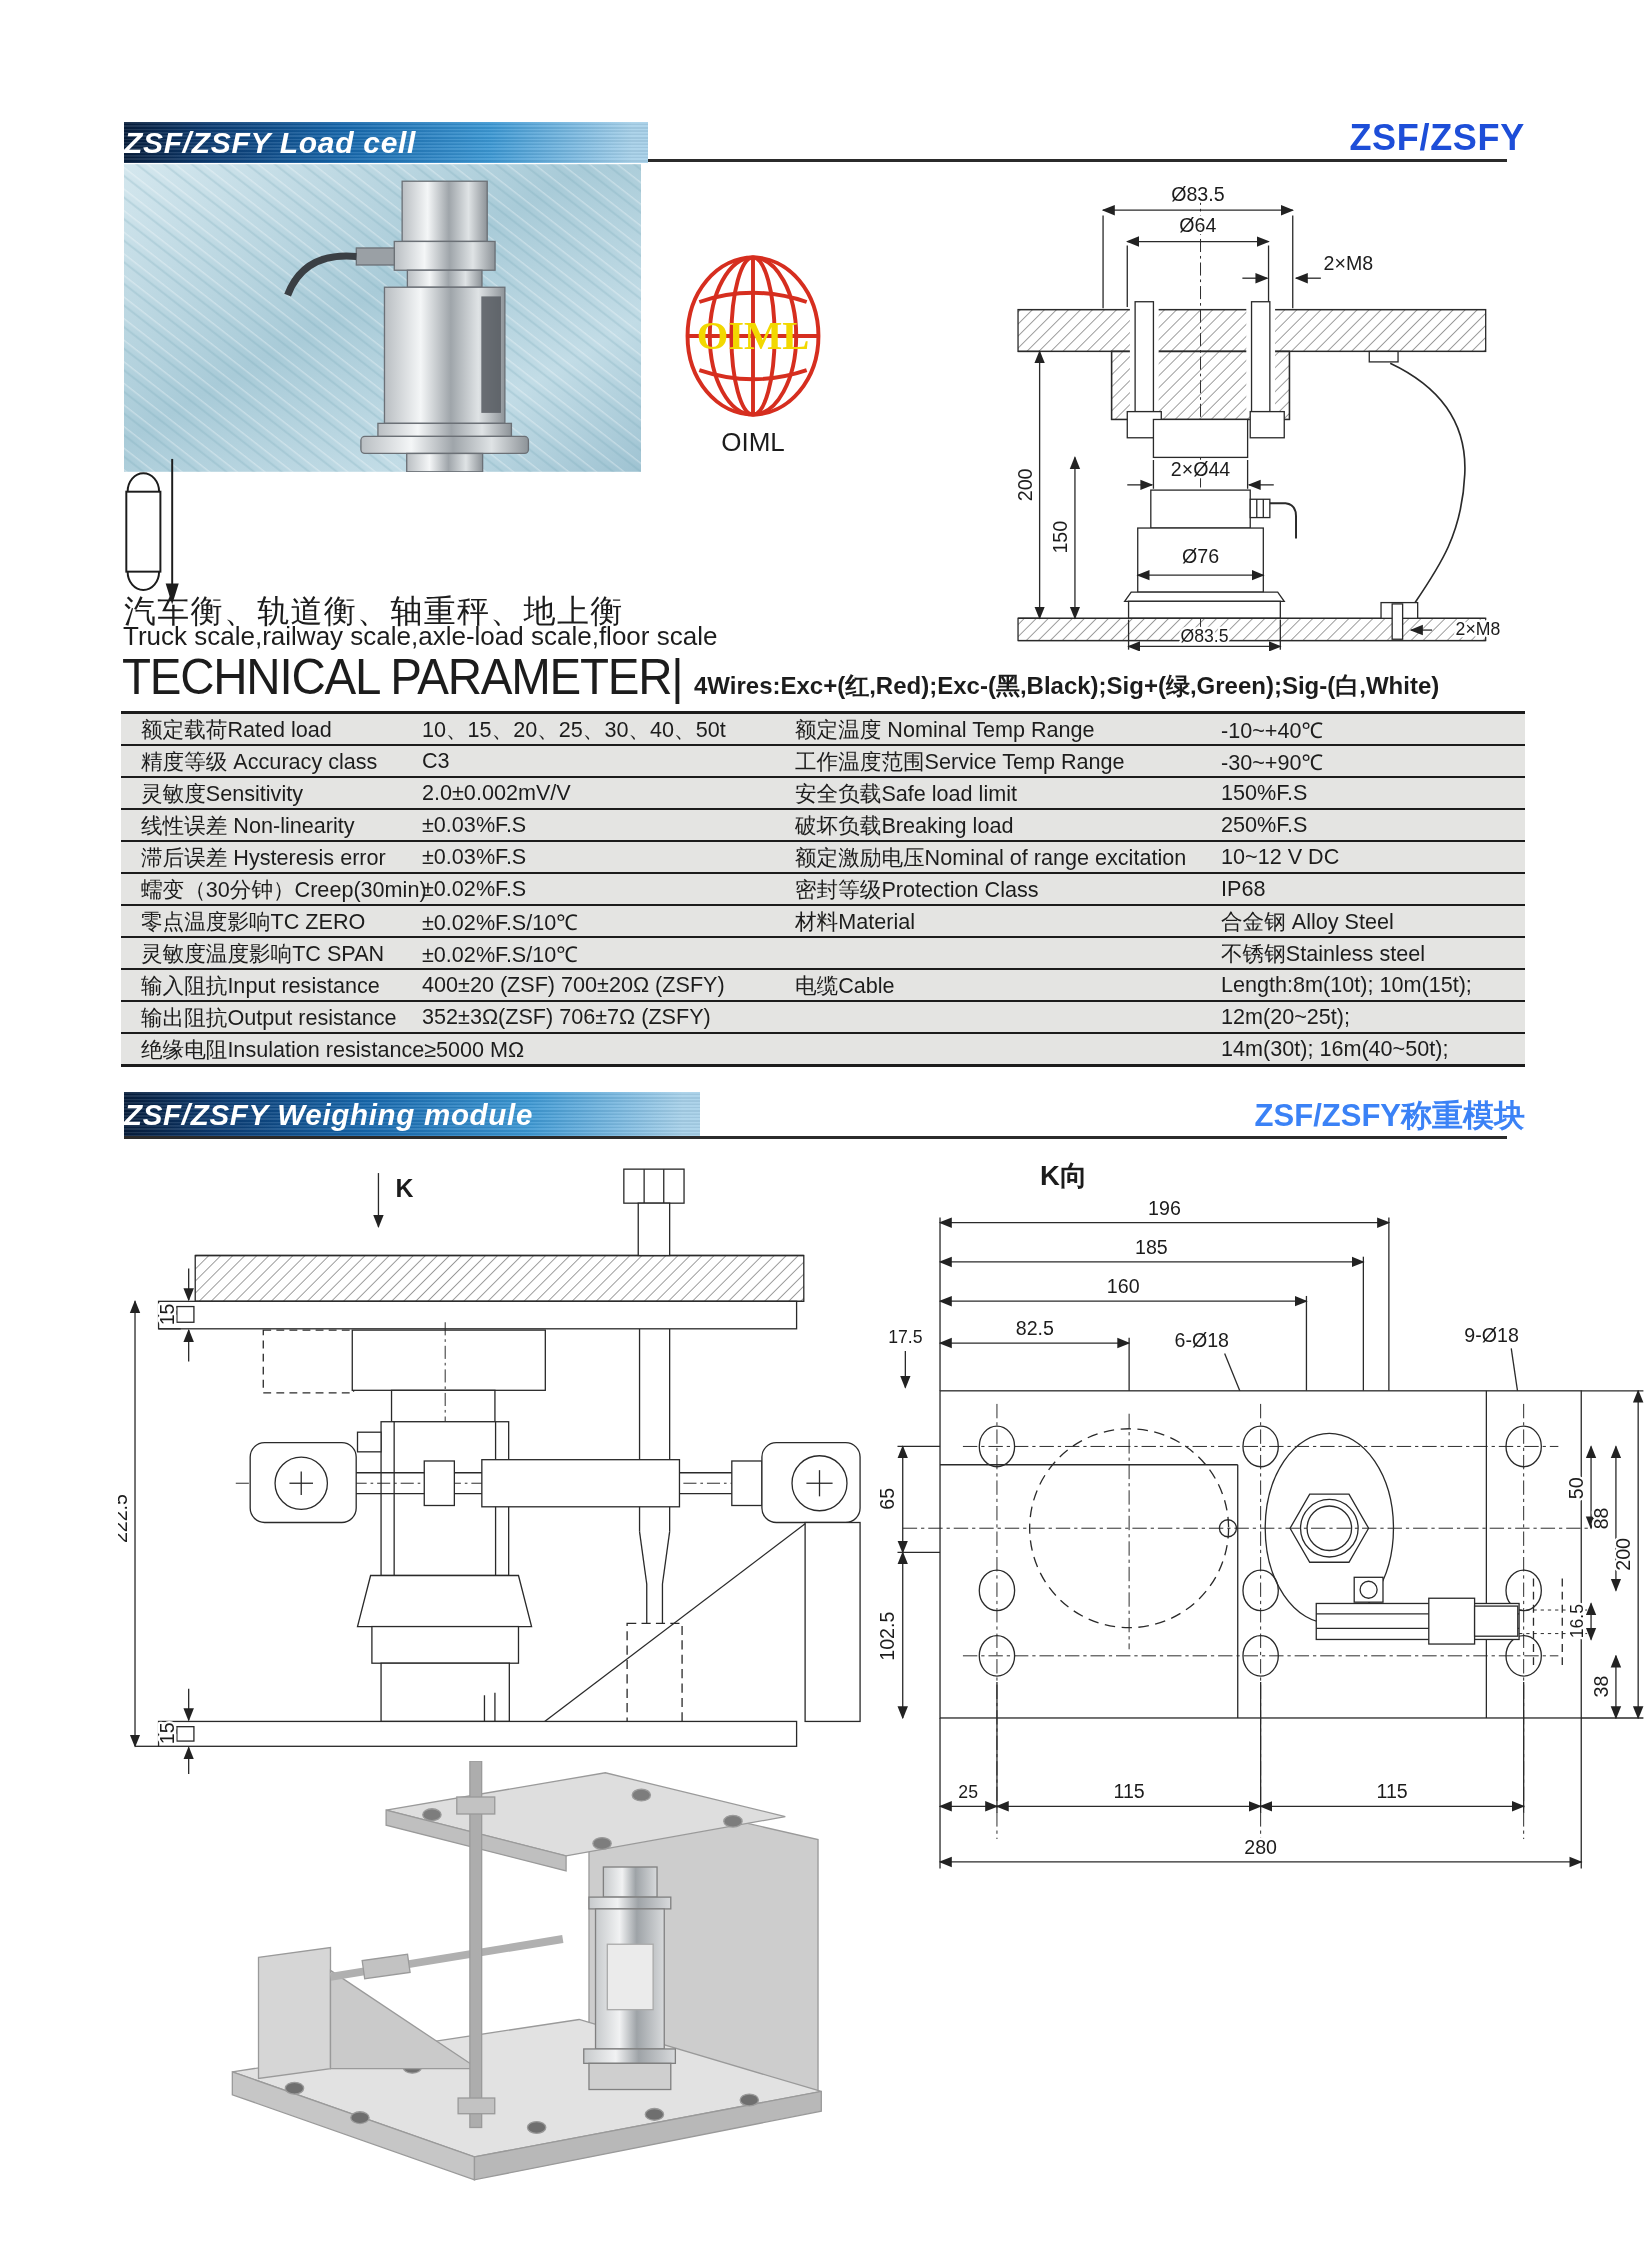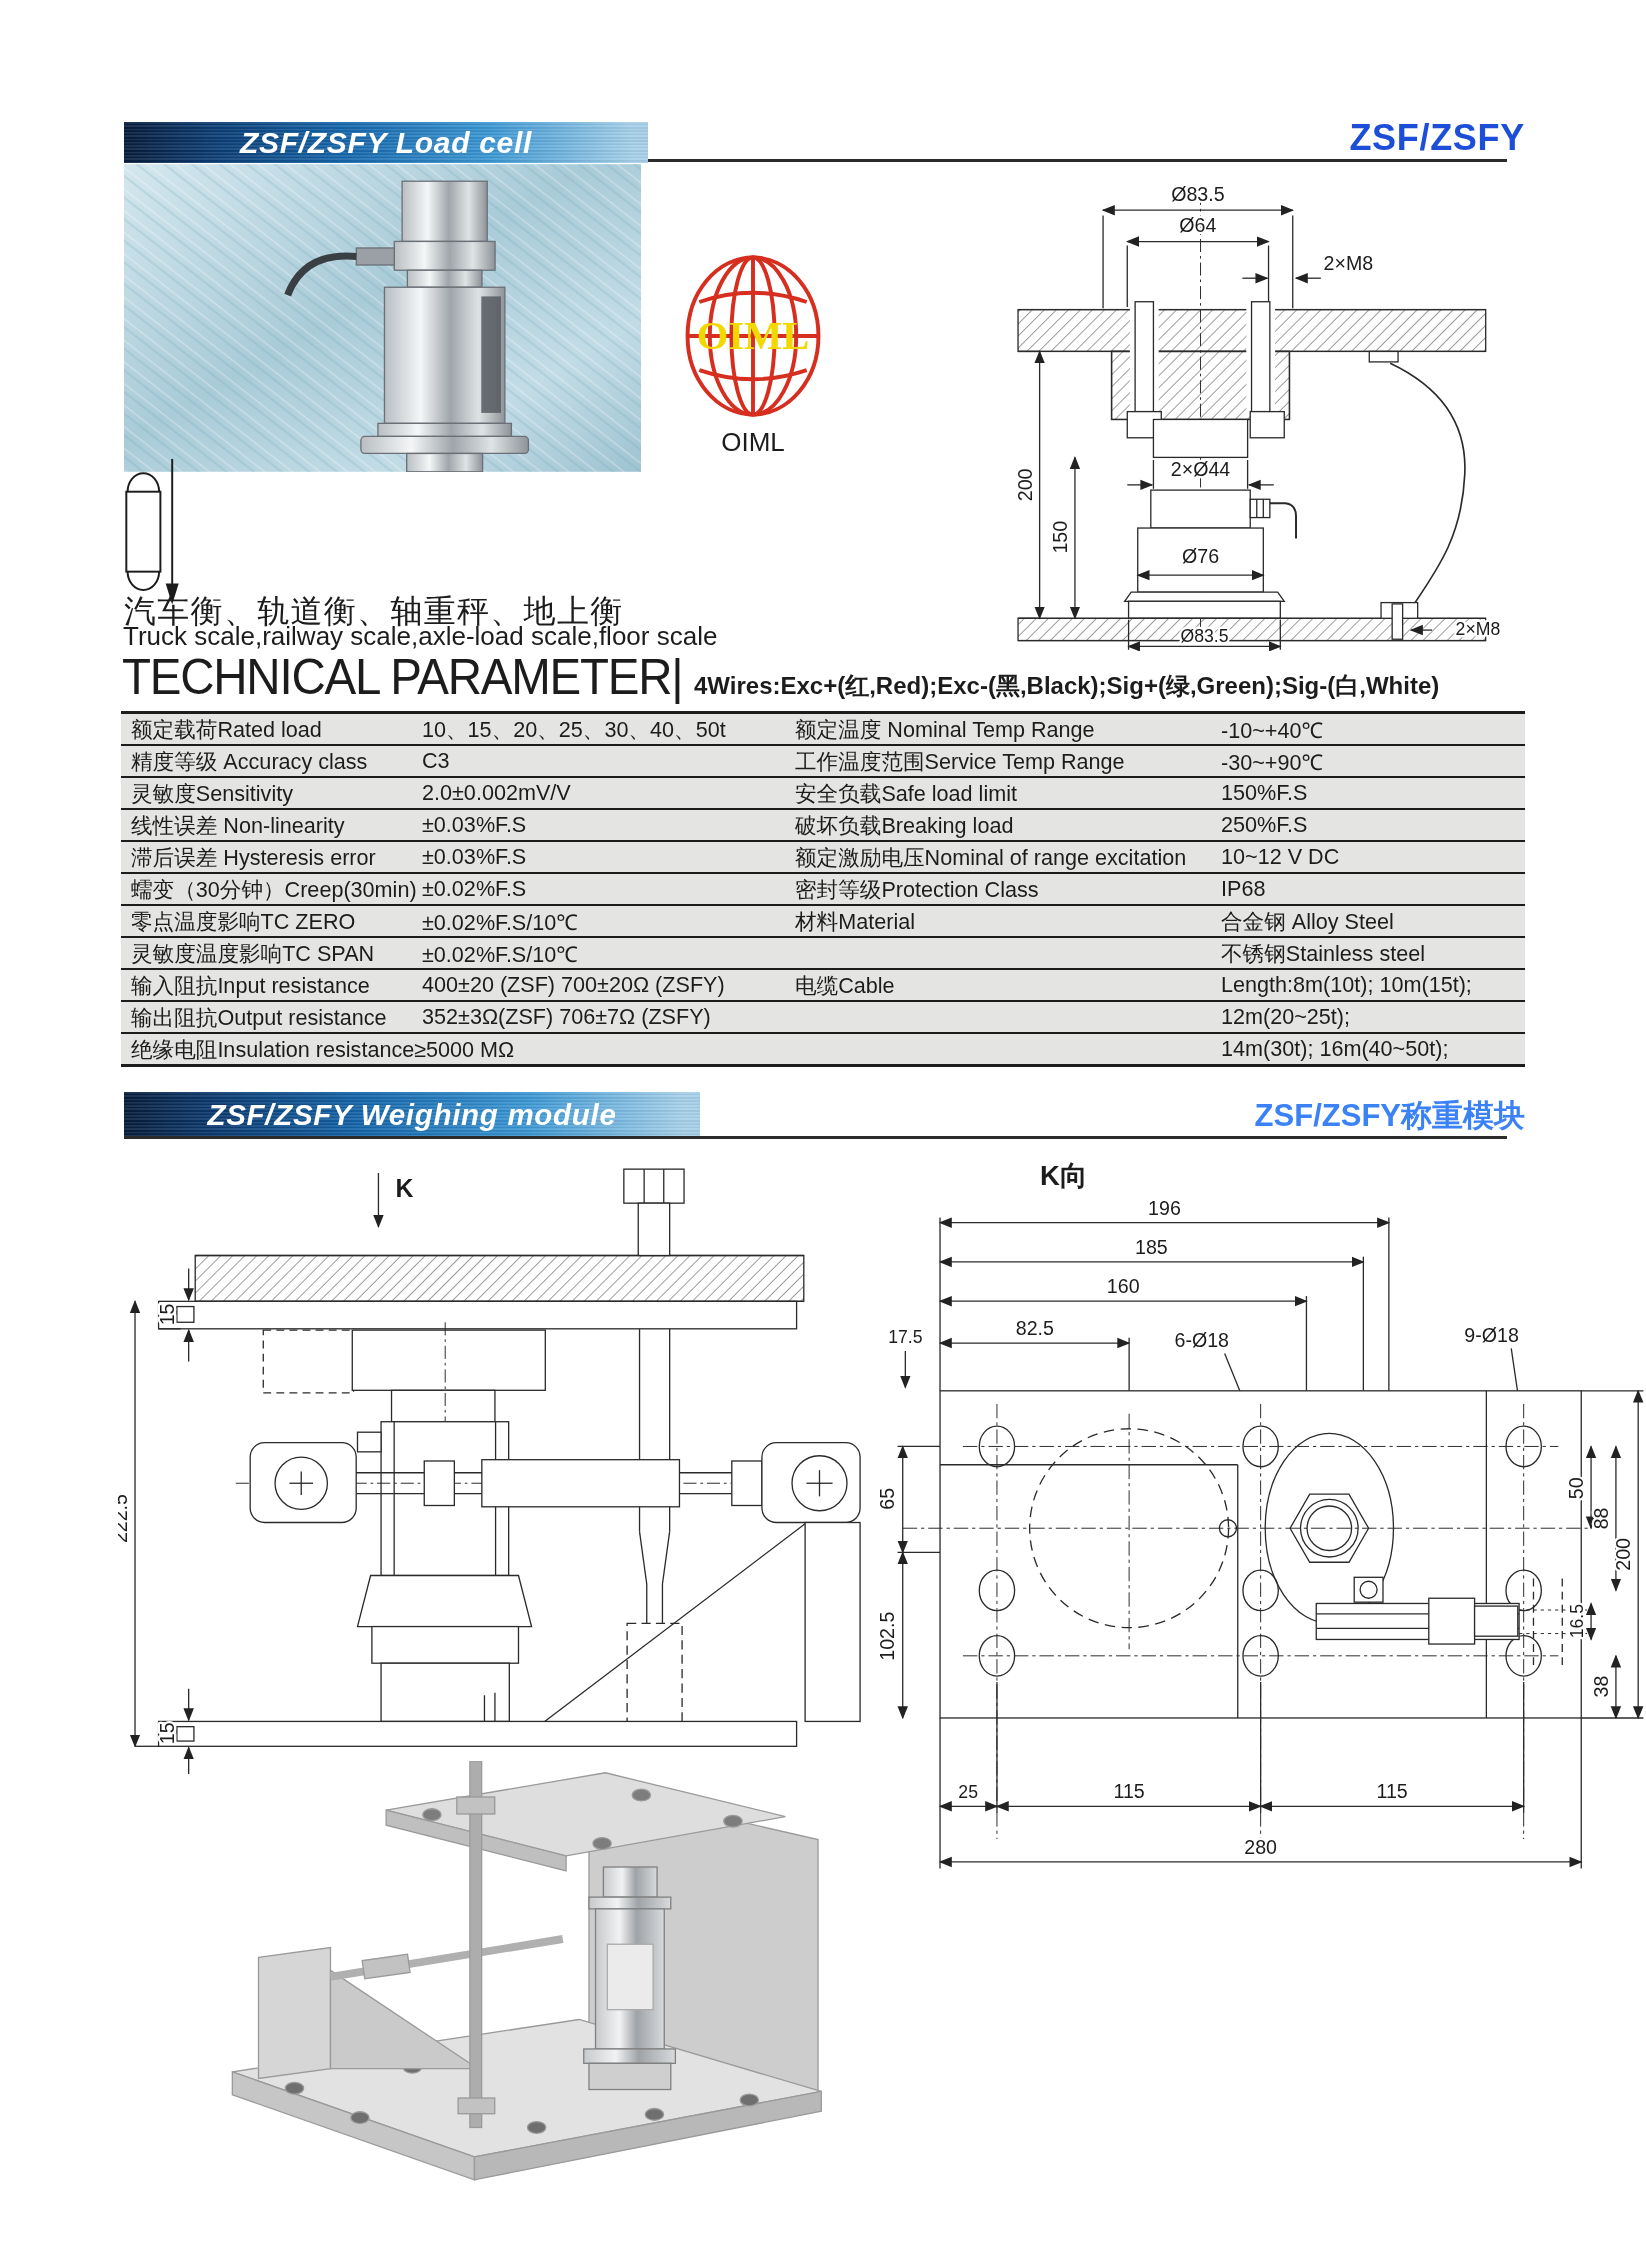--- a/index.html
+++ b/index.html
@@ -5,21 +5,21 @@
   html,body{margin:0;padding:0;background:#ffffff;}
   .page{position:relative;width:1646px;height:2250px;background:#ffffff;overflow:hidden;
         font-family:"Liberation Sans",sans-serif;color:#1c1c1c;}
   .abs{position:absolute;}
 
   
   .bar{
     background-image:
       repeating-linear-gradient(180deg,rgba(255,255,255,.10) 0 1.3px,rgba(0,0,0,.05) 2px 3.3px),
       linear-gradient(90deg,#061c3a 0%,#0b3a70 16%,#1566ab 42%,#3b97d3 70%,#a6d0e9 97%);
-    display:flex;align-items:center;justify-content:center;
+    display:flex;align-items:center;justify-content:flex-start;
     color:#ffffff;font-weight:bold;font-style:italic;letter-spacing:0.7px;
   }
   .bar1{left:124px;top:122px;width:524px;height:41px;font-size:30px;}
   .bar2{left:124px;top:1092px;width:576px;height:46px;font-size:29.5px;}
 
   .rule{background:#2b2b2b;height:3.3px;}
   .rule1{left:648px;top:159px;width:859px;}
   .rule2{left:124px;top:1136px;width:1383px;}
 
   .model-title{right:121px;top:117px;font-size:36px;font-weight:bold;color:#1d4ed8;letter-spacing:0.7px;}
@@ -30,21 +30,21 @@
 
   .tech-title{left:122px;top:648px;font-size:50px;letter-spacing:-1.3px;transform:scaleX(.95);transform-origin:left;white-space:nowrap;}
   .wires{left:694px;top:670px;font-size:24px;white-space:nowrap;font-weight:bold;}
 
   .oiml-caption{left:681px;top:427px;width:144px;text-align:center;font-size:26px;}
 
   
   .ptable{left:121px;top:711px;width:1404px;background:#e4e4e2;border-top:3.9px solid #1c1c1c;border-bottom:1.3px solid #1c1c1c;}
   .trow{display:grid;grid-template-columns:301px 373px 426px 304px;align-items:center;height:30px;border-bottom:2.6px solid #1c1c1c;font-size:21.6px;white-space:nowrap;}
   .trow:last-child{border-bottom:2.6px solid #1c1c1c;}
-  .c1{padding-left:10px;}
+  .c1{padding-left:20px;}
   .c2,.c3,.c4{padding-left:0;}
 
   
   svg{display:block;}
   .dim{font-family:"Liberation Sans",sans-serif;font-size:30px;fill:#1c1c1c;
        paint-order:stroke;stroke:#ffffff;stroke-width:7px;stroke-linejoin:round;}
   .dims{font-size:27px;}
   .dimb{font-weight:bold;font-size:38px;}
   .kv{font-weight:bold;font-size:42px;}
 </style>

